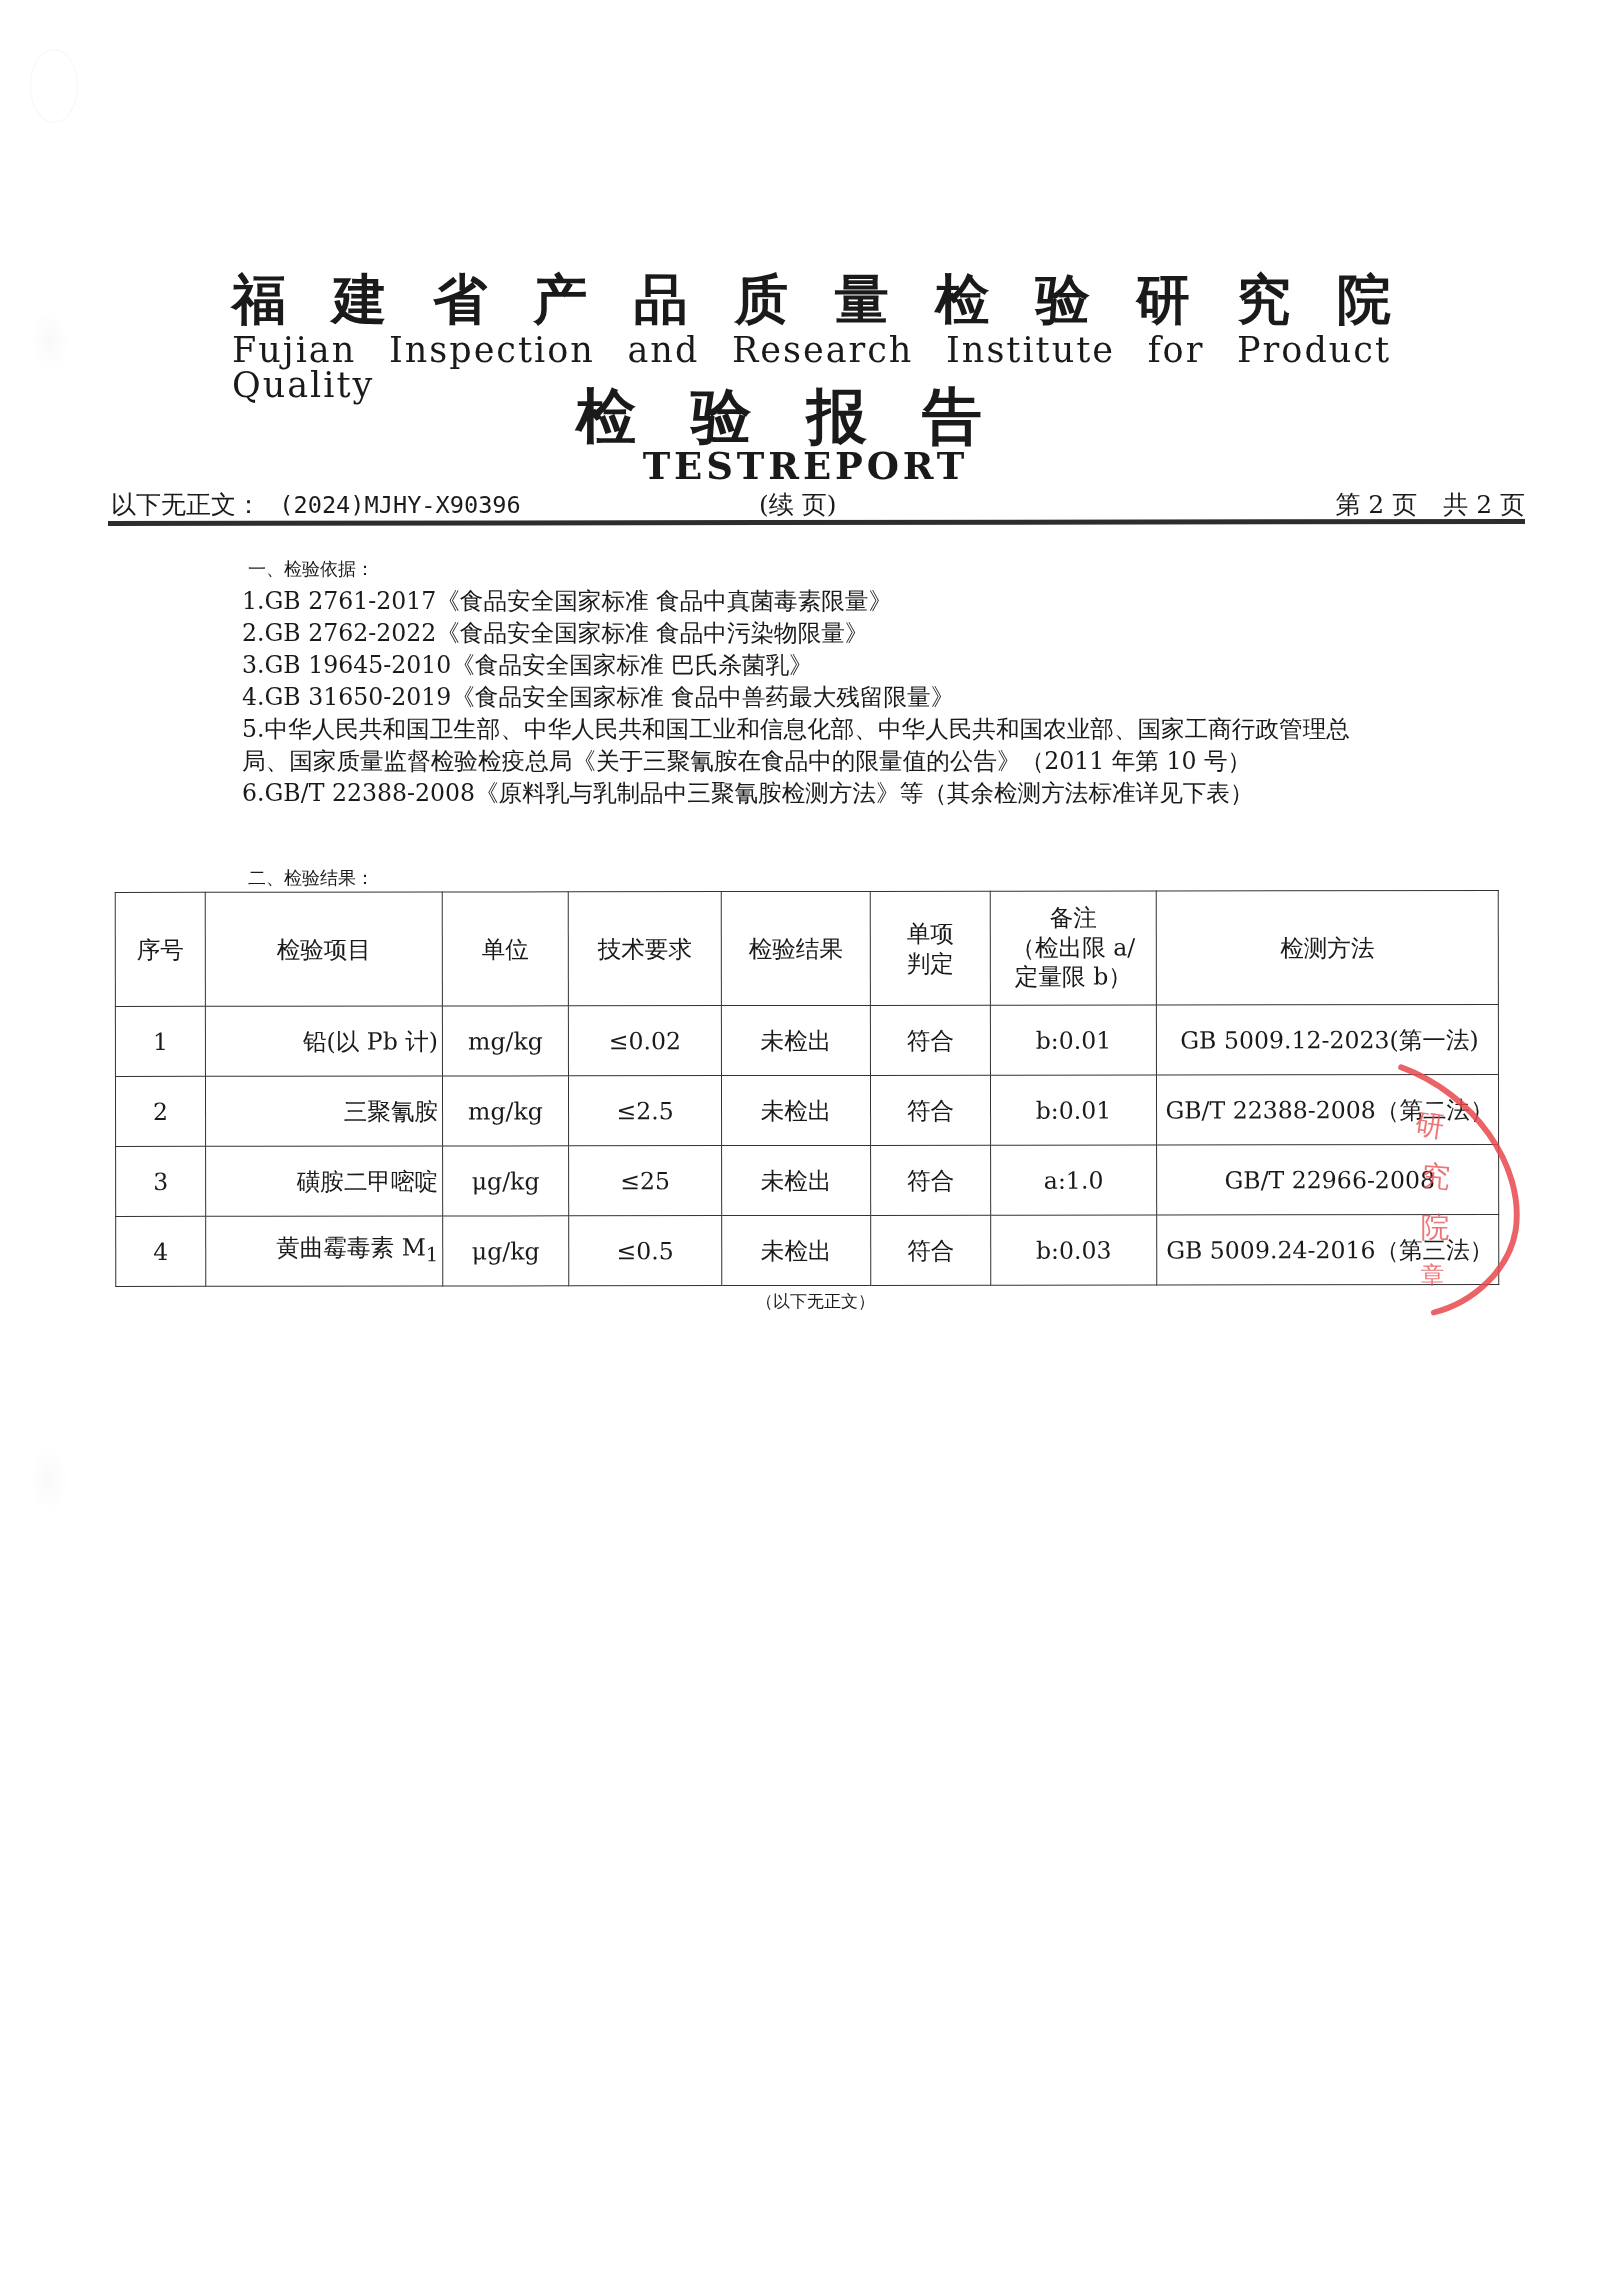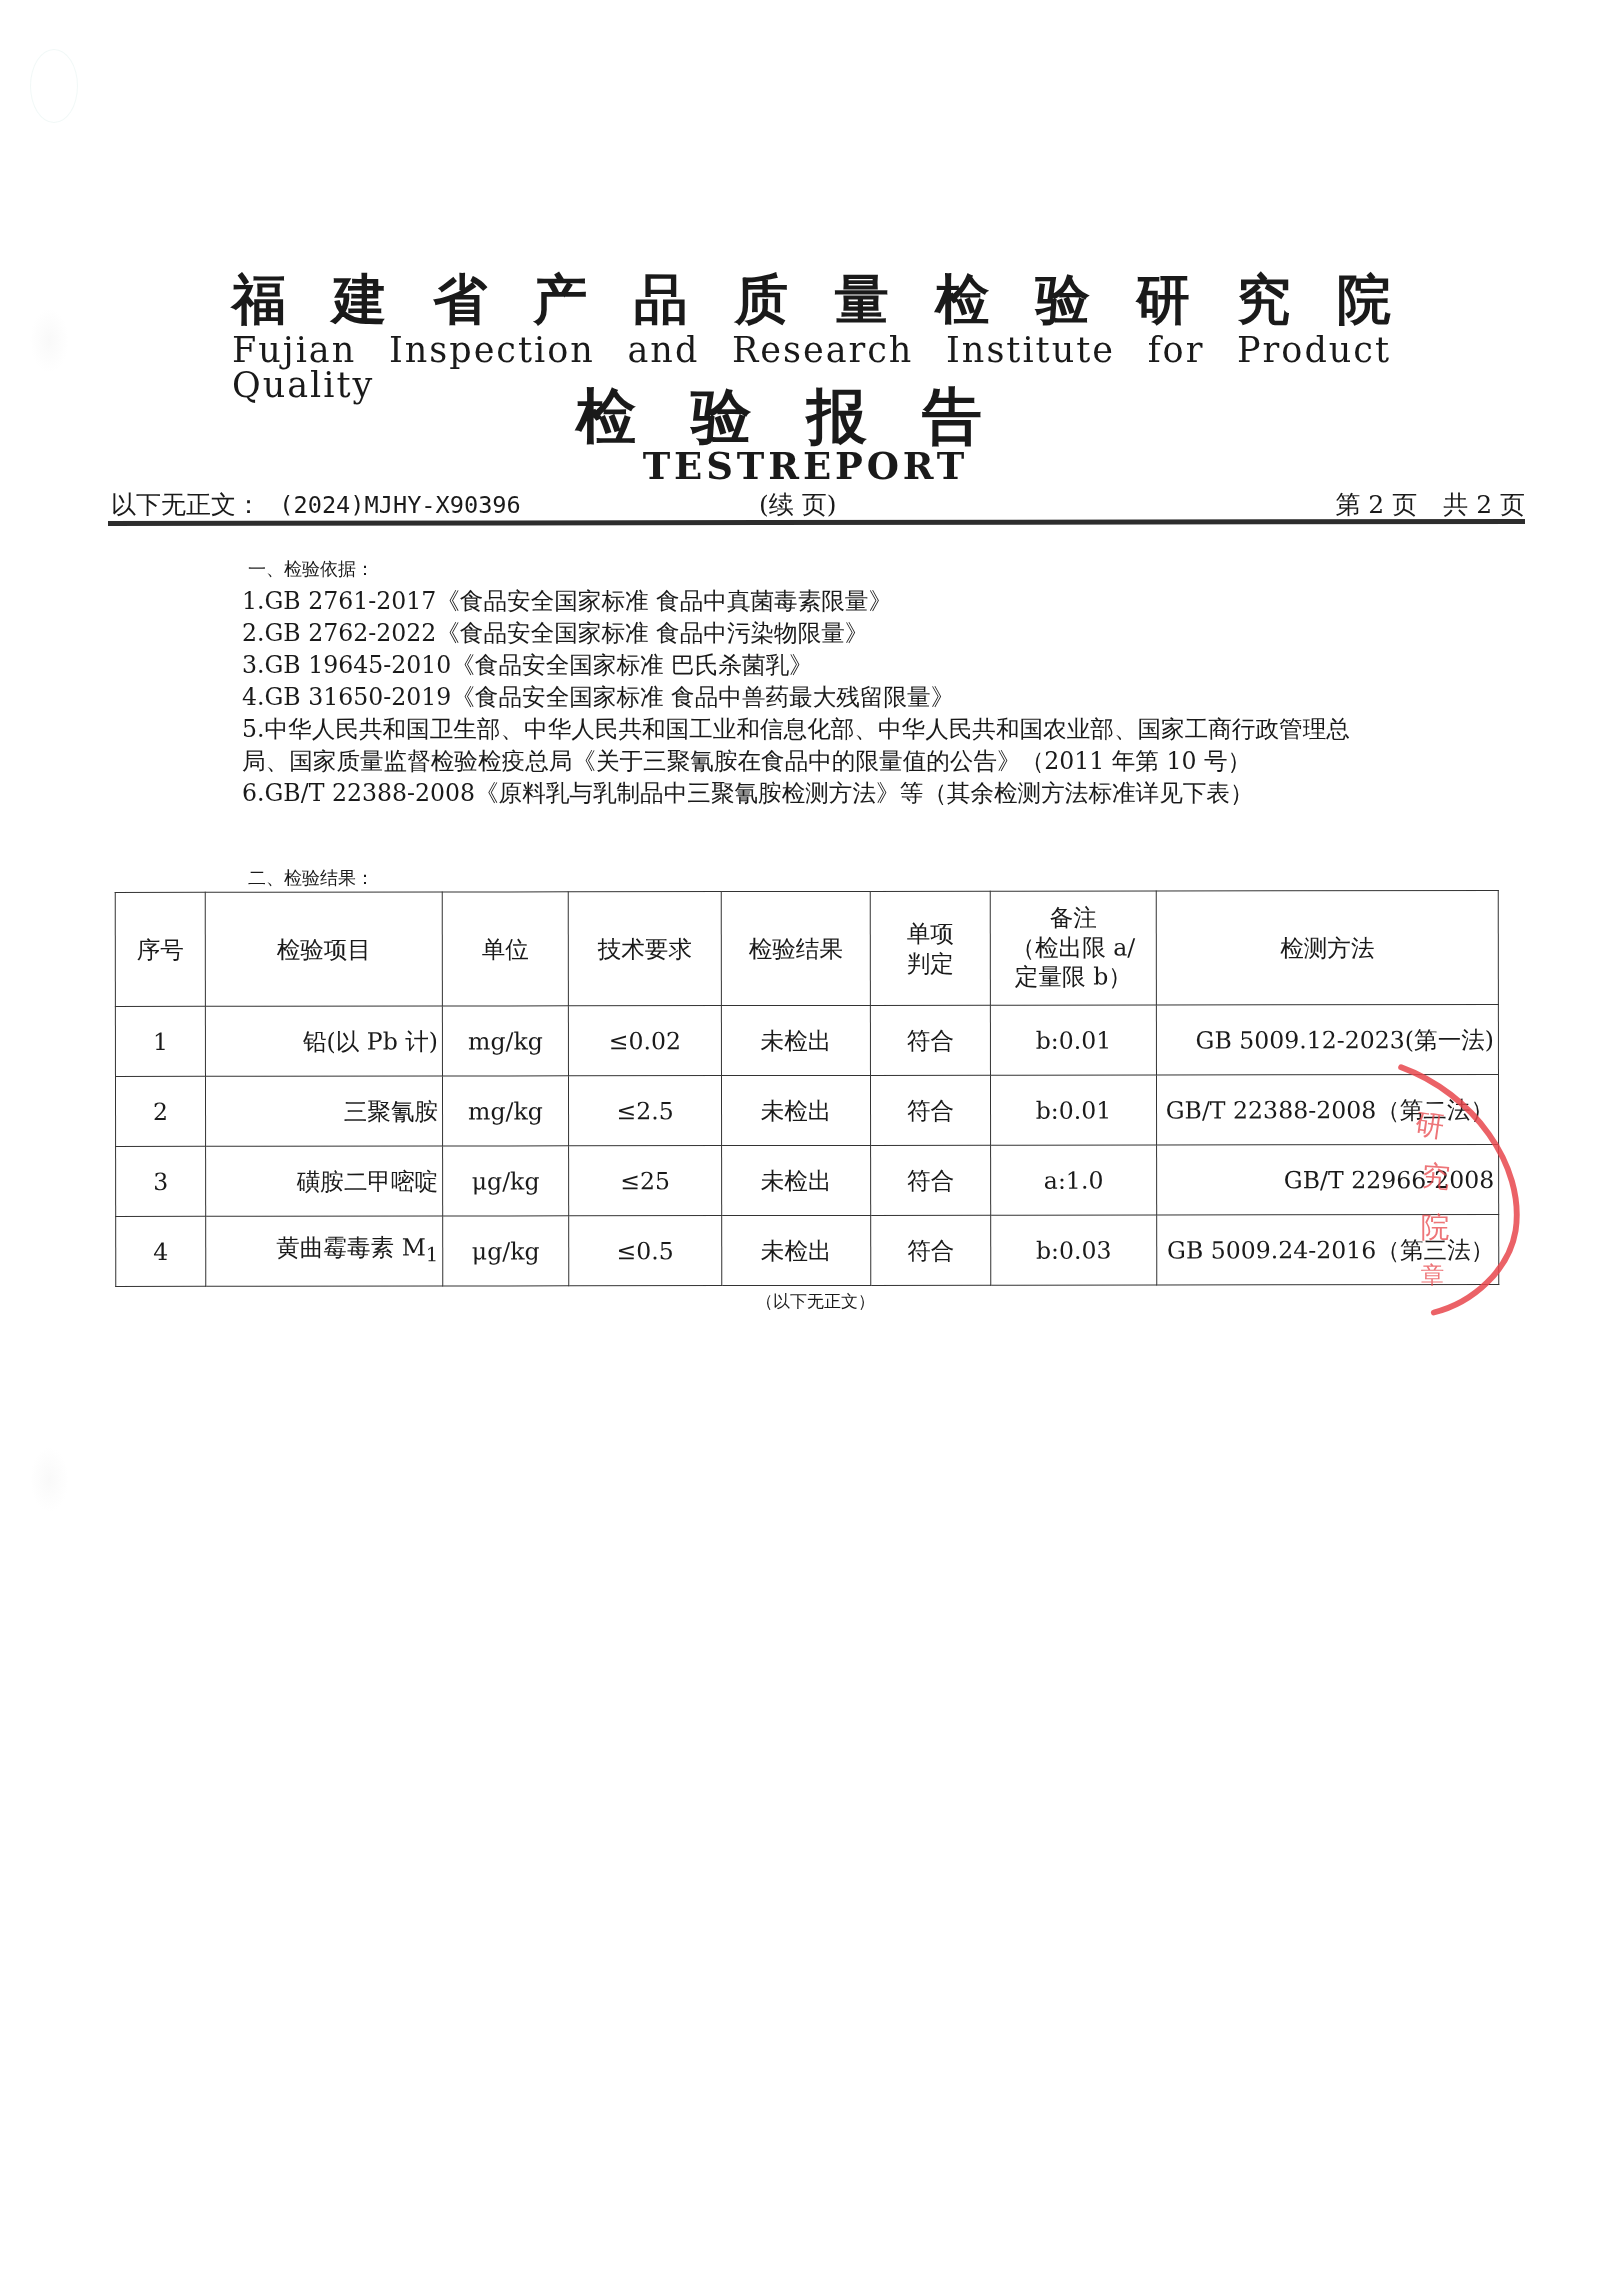--- a/index.html
+++ b/index.html
@@ -33,21 +33,21 @@
   .basis div { white-space: normal; margin-left: 16px; }
   .sec2-title { top: 862px; }
 
   .results { position: absolute; left: 115px; top: 891px; border-collapse: collapse; font-size: 23.6px;
              table-layout: fixed; transform: rotate(-0.08deg); }
   .results th, .results td { border: 1.3px solid #333; text-align: center; vertical-align: middle;
                              font-weight: normal; padding: 0 3.9px; line-height: 30px; }
   .results thead th { height: 113px; }
   .results tbody td { height: 69px; }
   .results td.item { text-align: right; padding-left: 14.4px; }
-  .results td.method { text-align: right; padding-left: 8px; white-space: nowrap; }
+  .results td.method { text-align: center; padding-left: 8px; white-space: nowrap; }
   .results th.note { line-height: 29.5px; }
 
   .endnote { position: absolute; left: 720px; top: 1285px; font-size: 17px; line-height: 33px; margin-left: 36px; }
 
   .seal { position: absolute; left: 1375px; top: 1054px; width: 170px; height: 262px; pointer-events: none; }
 </style>
 </head>
 <body>
 
 <div class="ghost tl"></div>

